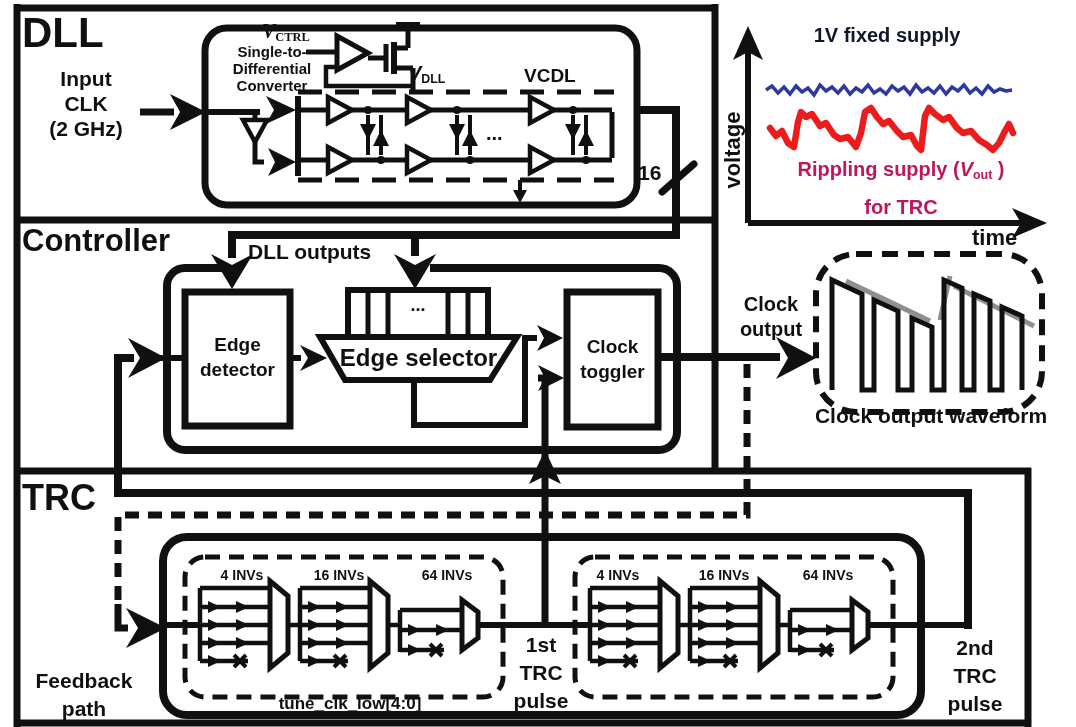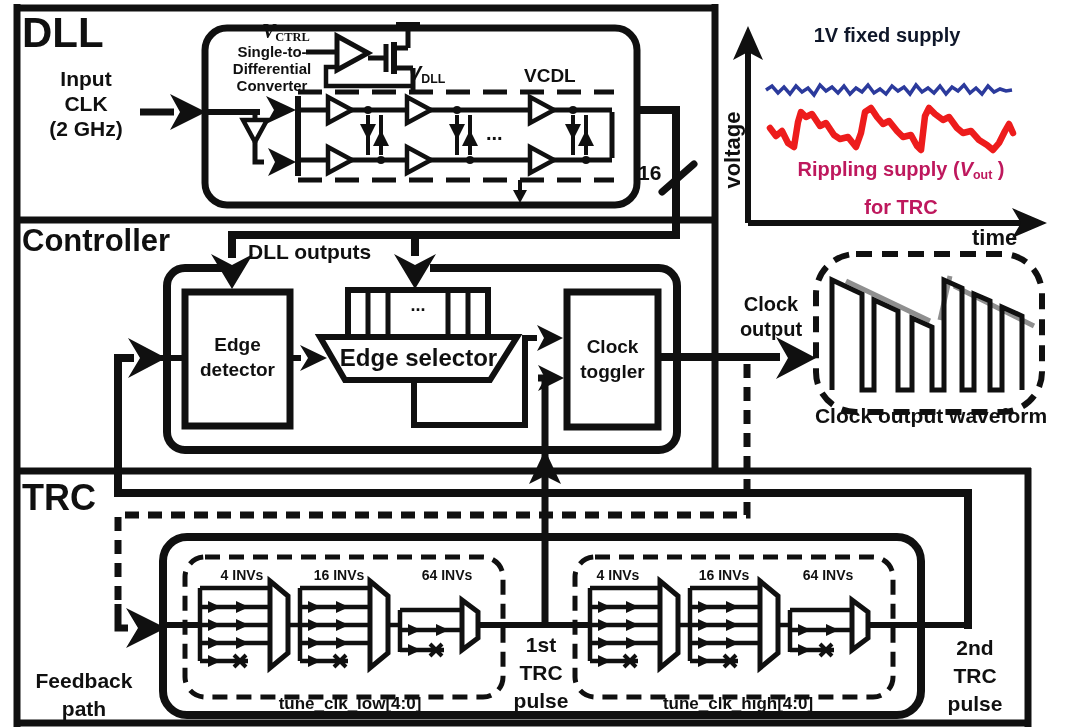--- a/index.html
+++ b/index.html
@@ -209,21 +209,20 @@
   </div>
 
   <div class="lbl c" style="left:207px;top:568px;width:70px;font-size:14px;">4 INVs</div>
   <div class="lbl c" style="left:304px;top:568px;width:70px;font-size:14px;">16 INVs</div>
   <div class="lbl c" style="left:412px;top:568px;width:70px;font-size:14px;">64 INVs</div>
   <div class="lbl c" style="left:583px;top:568px;width:70px;font-size:14px;">4 INVs</div>
   <div class="lbl c" style="left:689px;top:568px;width:70px;font-size:14px;">16 INVs</div>
   <div class="lbl c" style="left:793px;top:568px;width:70px;font-size:14px;">64 INVs</div>
 
   <div class="lbl c" style="left:258px;top:695px;width:184px;font-size:17px;">tune_clk_low[4:0]</div>
-  <div class="lbl c" style="left:646px;top:695px;width:184px;font-size:17px;">tune_clk_high[4:0]</div>
 
   <div class="lbl c" style="left:506px;top:631px;width:70px;font-size:21px;line-height:28px;">
     <div>1st</div>
     <div>TRC</div>
     <div>pulse</div>
   </div>
 
   <div class="lbl c" style="left:938px;top:634px;width:74px;font-size:21px;line-height:28px;">
     <div>2nd</div>
     <div>TRC</div>

